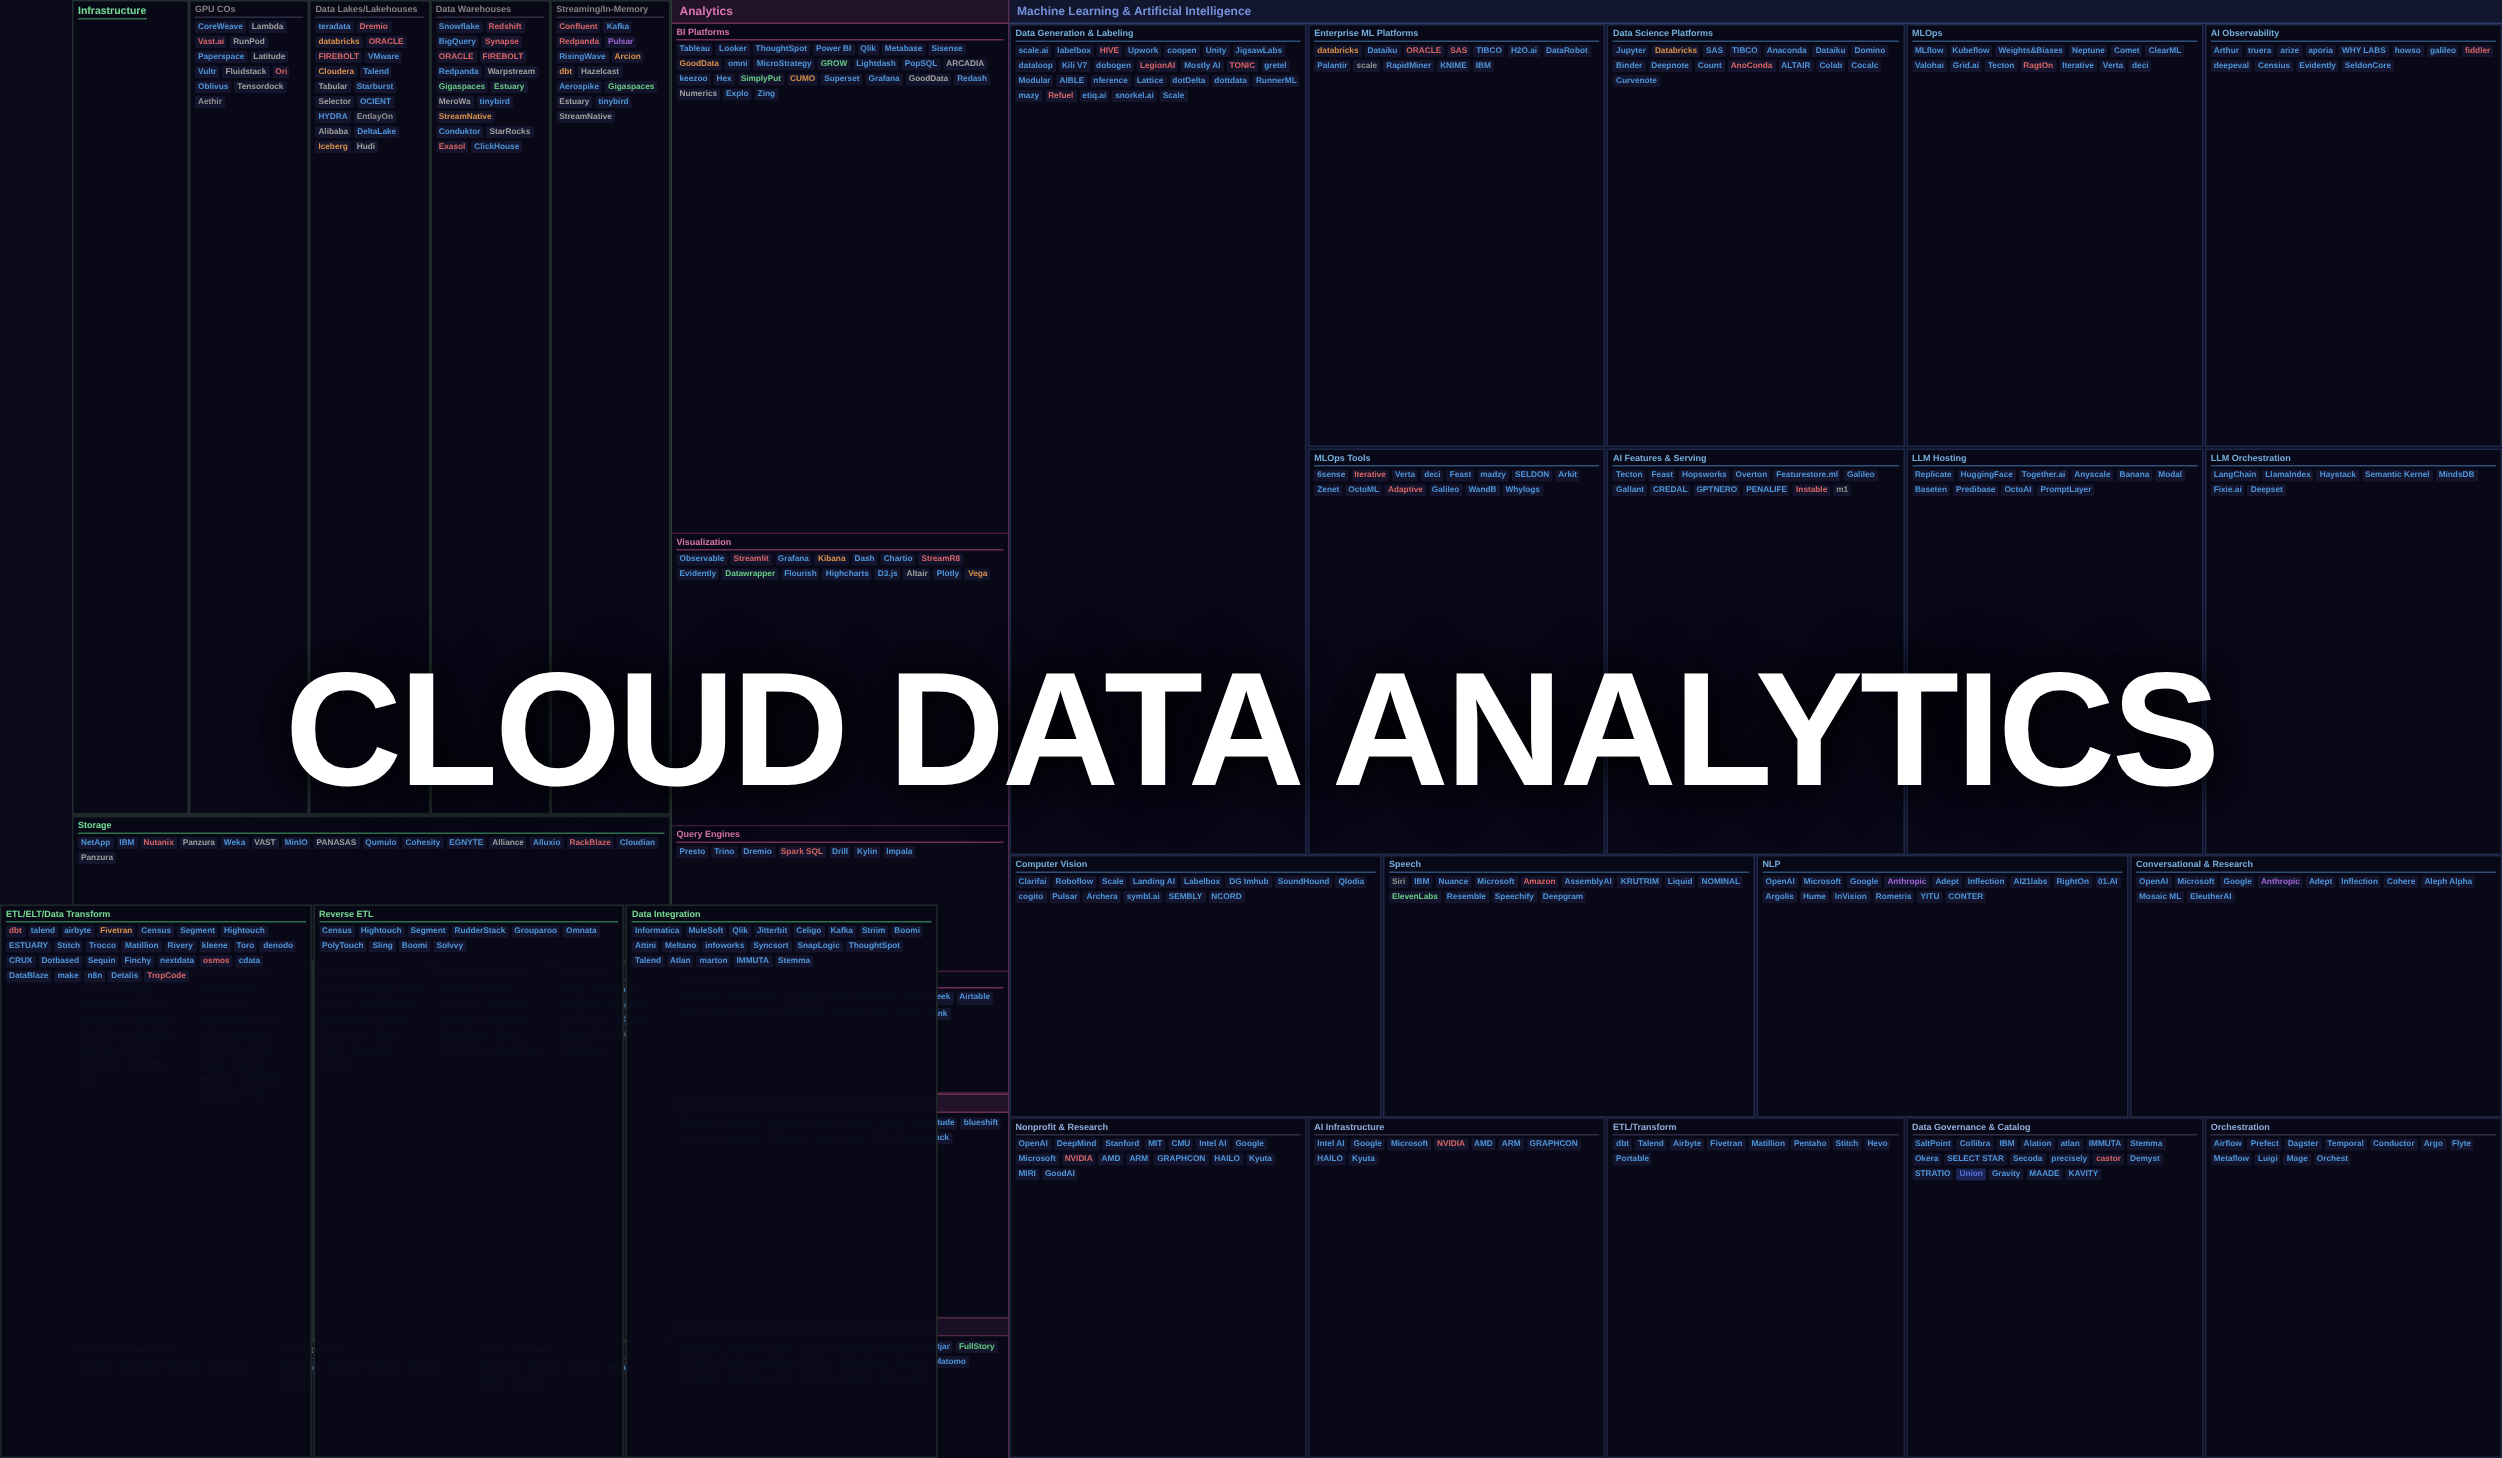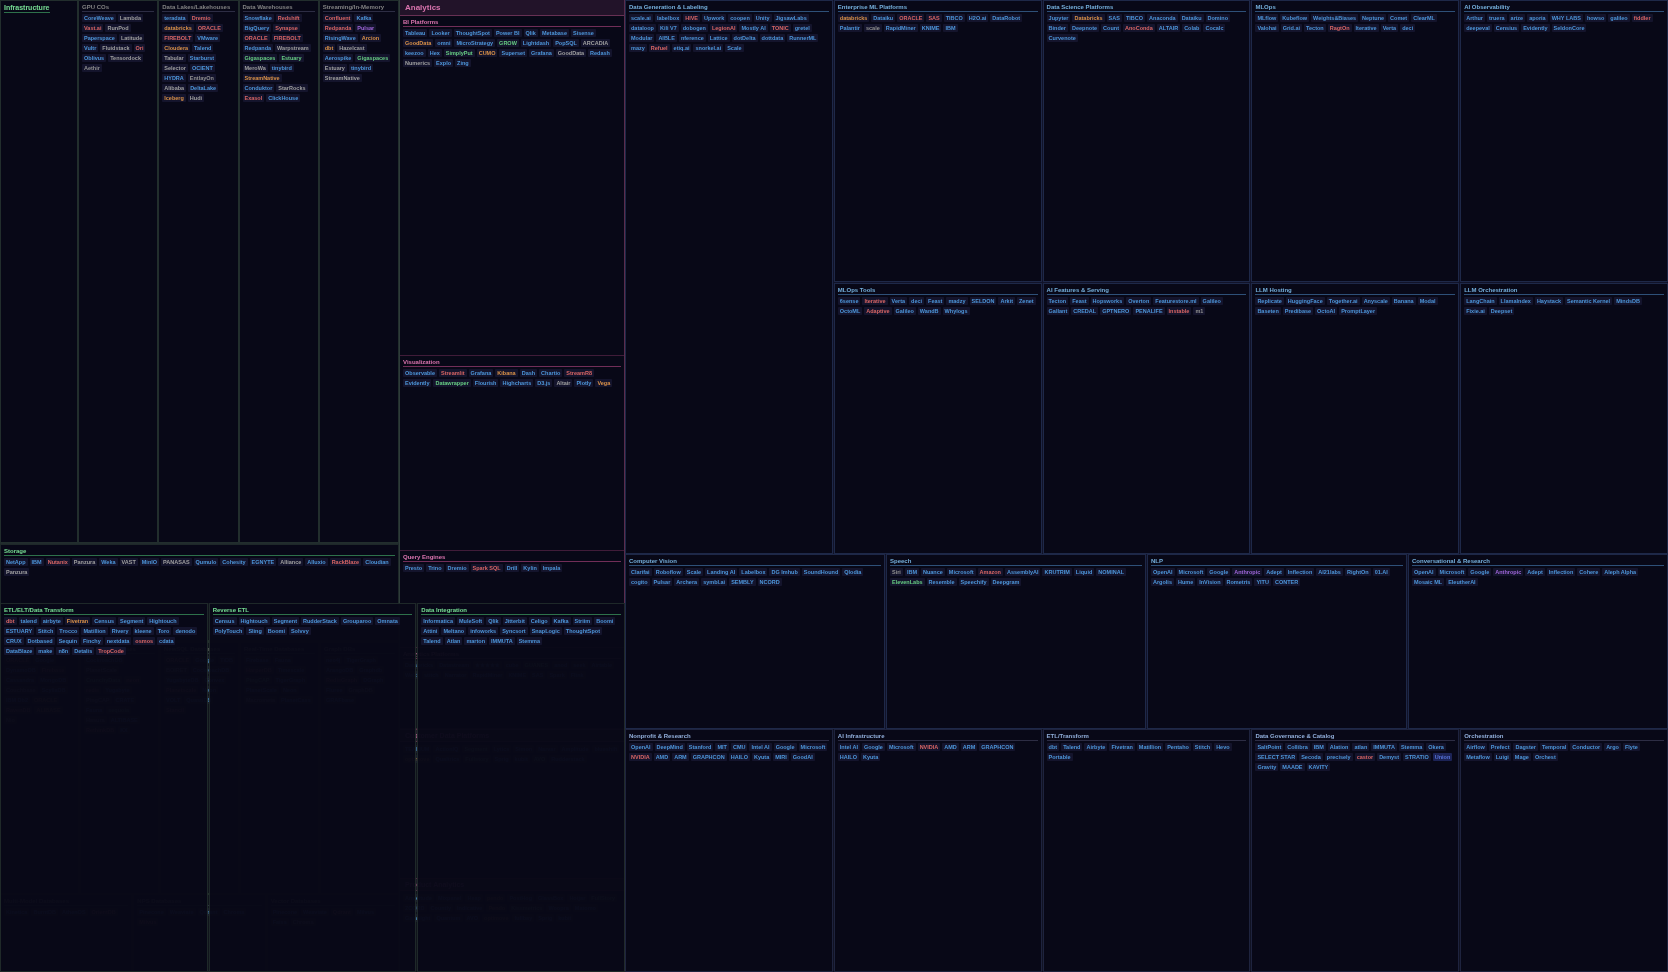--- a/index.html
+++ b/index.html
@@ -82,21 +82,21 @@
     .union-logo {
       color: #6688ff !important;
       background: rgba(40,50,120,0.8) !important;
     }
   </style>
 </head>
 <body>
 
 <div style="position:absolute;inset:0;background:#0d0d22;"></div>
 
-<div style="position:absolute;inset:0;display:grid;grid-template-columns:400px 225px 1fr;gap:0;">
+<div style="position:absolute;inset:0;display:grid;grid-template-columns:400px 225px 1fr;gap:0;padding-left:48px;">
 
   <div style="display:flex;flex-direction:column;border-right:1px solid rgba(120,160,120,0.4);">
 
     <div style="flex:0 0 56%;display:grid;grid-template-columns:78px 1fr 1fr 1fr 1fr;grid-template-rows:1fr;border-bottom:1px solid rgba(100,140,100,0.3);">
       <div class="cell" style="border:1px solid rgba(100,140,100,0.35);display:flex;align-items:flex-start;padding:3px;">
         <div class="cell-header h-green" style="writing-mode:horizontal-tb;font-size:7px;">Infrastructure</div>
       </div>
       <div class="cell" style="border:1px solid rgba(100,140,100,0.35);">
         <div class="cell-header">GPU COs</div>
         <div class="logos">
@@ -459,20 +459,23 @@
           <span class="lg o">optimove</span>
           <span class="lg b">fullbay</span>
           <span class="lg b">Sprig</span>
           <span class="lg b">kubit</span>
       </div>
     </div>
   </div>
 
   <div style="display:flex;flex-direction:column;">
 
+    <div style="flex:0 0 auto;background:rgba(60,80,140,0.2);border-bottom:1px solid rgba(100,140,220,0.4);padding:3px 5px;">
+      <div style="font-size:8px;font-weight:bold;color:#88aaff;">Machine Learning &amp; Artificial Intelligence</div>
+    </div>
 
     <div style="flex:0 0 57%;display:grid;grid-template-columns:1fr 1fr 1fr 1fr 1fr;gap:1px;background:rgba(60,80,140,0.15);">
       <div class="cell" style="border:1px solid rgba(100,140,220,0.3);">
         <div class="cell-header h-blue">Enterprise ML Platforms</div>
         <div class="logos">
           <span class="lg o">databricks</span>
             <span class="lg b">Dataiku</span>
             <span class="lg r">ORACLE</span>
             <span class="lg r">SAS</span>
             <span class="lg b">TIBCO</span>
@@ -874,14 +877,15 @@
         <span class="lg b">Atlan</span>
         <span class="lg b">marton</span>
         <span class="lg b">IMMUTA</span>
         <span class="lg b">Stemma</span>
     </div>
   </div>
 </div>
 
 <div class="overlay">
   <div class="headline">
+    <div>CLOUD DATA ANALYTICS</div>
   </div>
 </div>
 
 </body></html>

